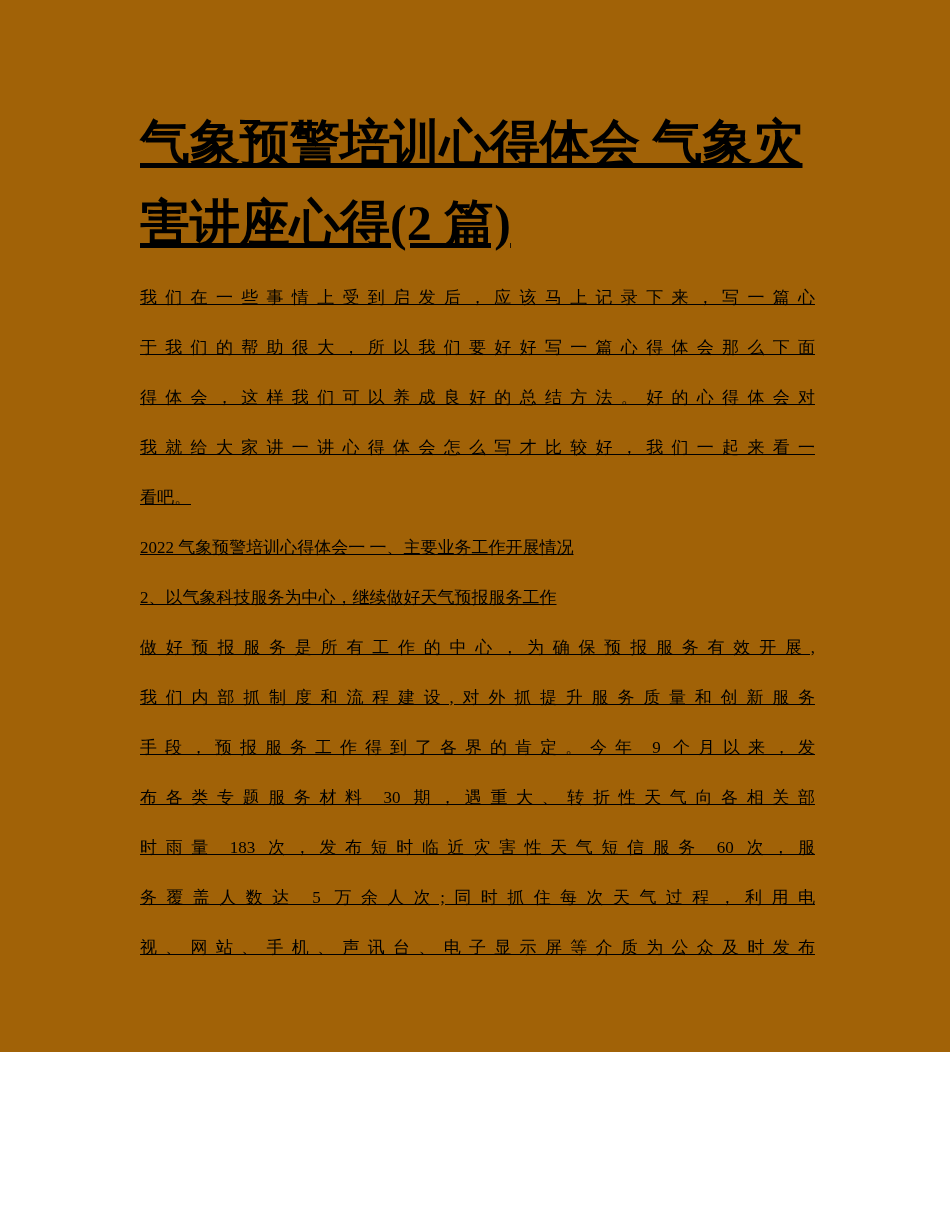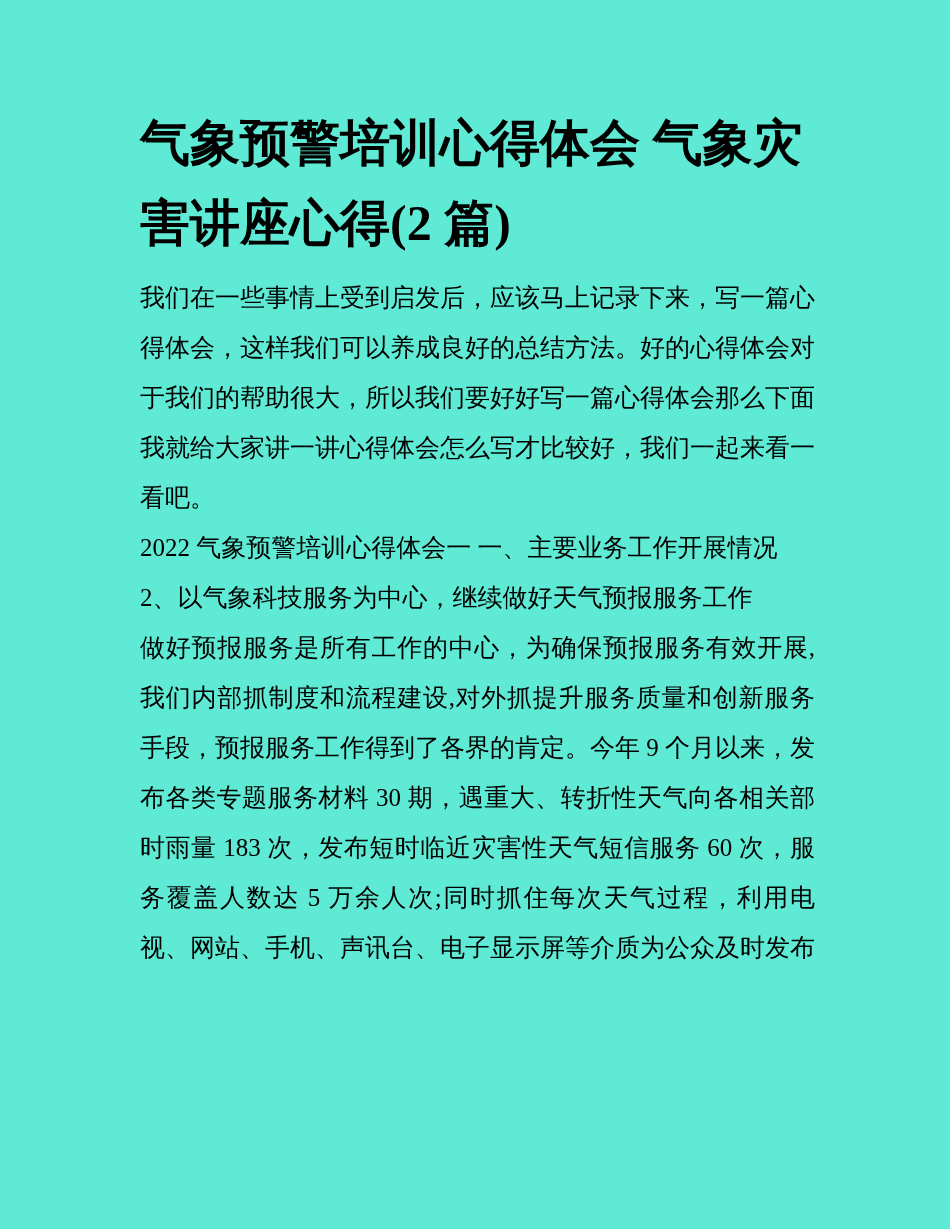--- a/index.html
+++ b/index.html
@@ -3,41 +3,42 @@
 <meta charset="utf-8">
 <style>
   html, body {
     margin: 0;
     padding: 0;
     background: #ffffff;
   }
   .page {
     position: relative;
     width: 950px;
-    height: 1229px;
-    background: #5eead4;
+    height: 1052px;
+    background: #a16207;
     overflow: hidden;
     font-family: "Liberation Serif", "DejaVu Serif", serif;
     color: #000000;
+    text-decoration: underline;
   }
   .content {
     padding: 103px 135px 0 140px;
   }
   .doc-title {
     margin: 0 0 10px 0;
   }
   .title-line {
     font-size: 50px;
     font-weight: bold;
     line-height: 80px;
     white-space: nowrap;
     letter-spacing: 0;
   }
   .doc-body .line {
-    font-size: 25px;
+    font-size: 17px;
     line-height: 50px;
     letter-spacing: 0;
   }
   
   .doc-body .line.fill {
     text-align: justify;
     text-align-last: justify;
   }
 </style>
 </head>
@@ -46,22 +47,22 @@
 <div class="page">
   <div class="content">
 
     <div class="doc-title">
       <div class="title-line">气象预警培训心得体会 气象灾</div>
       <div class="title-line">害讲座心得(2 篇)</div>
     </div>
 
     <div class="doc-body">
       <div class="line fill">我们在一些事情上受到启发后，应该马上记录下来，写一篇心</div>
+      <div class="line fill">于我们的帮助很大，所以我们要好好写一篇心得体会那么下面</div>
       <div class="line fill">得体会，这样我们可以养成良好的总结方法。好的心得体会对</div>
-      <div class="line fill">于我们的帮助很大，所以我们要好好写一篇心得体会那么下面</div>
       <div class="line fill">我就给大家讲一讲心得体会怎么写才比较好，我们一起来看一</div>
       <div class="line">看吧。</div>
       <div class="line">2022 气象预警培训心得体会一 一、主要业务工作开展情况</div>
       <div class="line">2、以气象科技服务为中心，继续做好天气预报服务工作</div>
       <div class="line fill">做好预报服务是所有工作的中心，为确保预报服务有效开展,</div>
       <div class="line fill">我们内部抓制度和流程建设,对外抓提升服务质量和创新服务</div>
       <div class="line fill">手段，预报服务工作得到了各界的肯定。今年 9 个月以来，发</div>
       <div class="line fill">布各类专题服务材料 30 期，遇重大、转折性天气向各相关部</div>
       <div class="line fill">时雨量 183 次，发布短时临近灾害性天气短信服务 60 次，服</div>
       <div class="line fill">务覆盖人数达 5 万余人次;同时抓住每次天气过程，利用电</div>

